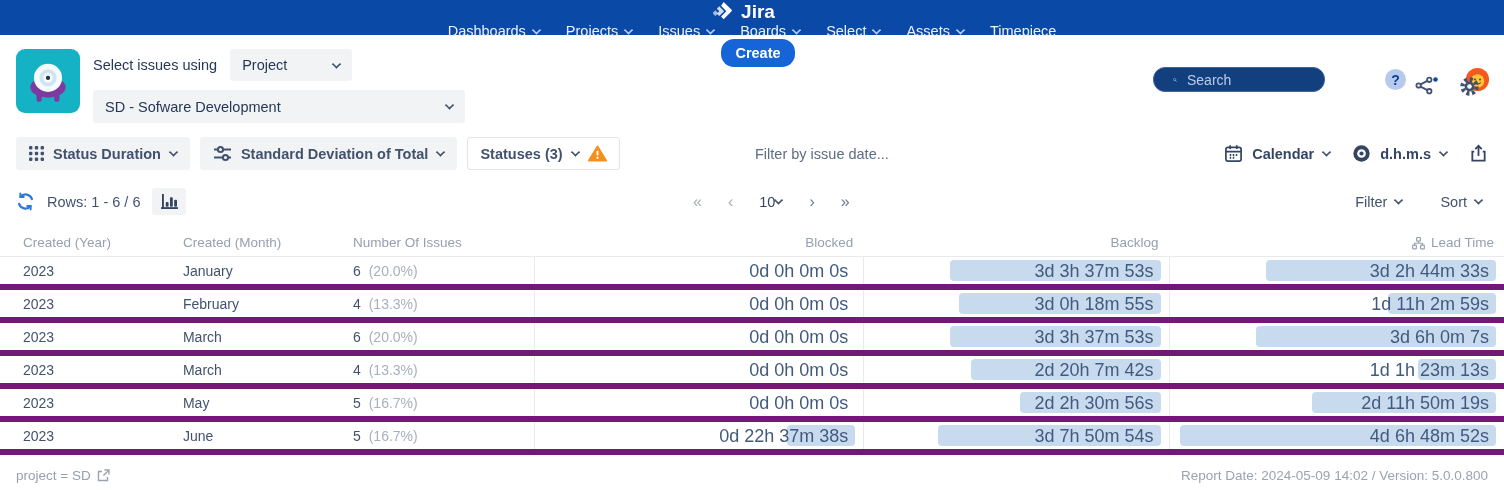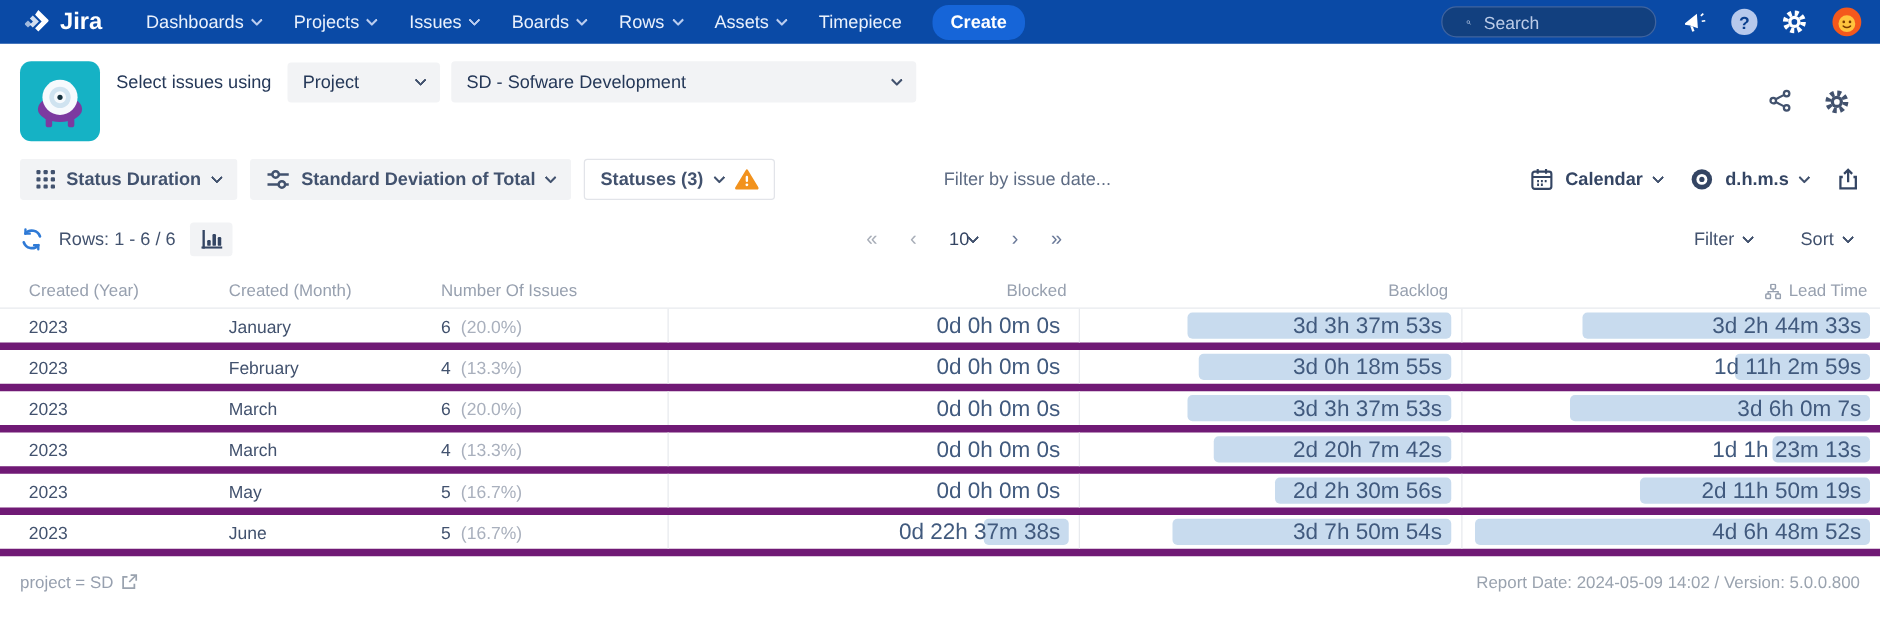--- a/index.html
+++ b/index.html
@@ -1,38 +1,38 @@
 <!DOCTYPE html>
 <html><head>
 <meta charset="utf-8">
 <style>
   html,body{margin:0;padding:0;background:#fff;}
   *{box-sizing:border-box;}
   .app{width:1504px;height:494px;background:#fff;font-family:"Liberation Sans",sans-serif;position:relative;overflow:hidden;}
 
   
-  .topnav{height:35px;background:#0A4AA6;display:flex;align-items:center;padding:0 14px;color:#fff;}
+  .topnav{height:35px;background:#0A4AA6;display:flex;align-items:center;padding:0 14px;color:#fff;flex-direction:column;}
   .brand{display:flex;align-items:center;gap:7px;font-size:19px;font-weight:700;margin:0 22px 0 4px;}
   .nav-menus{display:flex;align-items:center;height:100%;}
   .nav-item{display:flex;align-items:center;gap:7px;padding:0 13px;font-size:14.5px;color:#EAF1FC;cursor:pointer;height:100%;}
   .nav-item .chev{border-color:#B9CCEF;}
   .create-btn{background:#1665D8;border-radius:13px;padding:6px 14px;font-weight:700;font-size:14.5px;margin-left:12px;cursor:pointer;}
   .nav-right{margin-left:auto;display:flex;align-items:center;gap:19px;}
   .search-box{width:172px;height:25px;background:#12407F;border:1.5px solid #40649F;border-radius:12px;display:flex;align-items:center;gap:8px;padding:0 19px;}
   .search-box input{background:transparent;border:0;outline:0;color:#D4E0F3;font-size:14px;width:120px;font-family:"Liberation Sans",sans-serif;}
   .search-box input::placeholder{color:#BCCCE8;}
   .help-circle{width:21px;height:21px;border-radius:50%;background:#B7C9EC;color:#0A3F8E;font-weight:700;font-size:14px;display:flex;align-items:center;justify-content:center;cursor:pointer;}
 
   
   .chev{display:inline-block;width:7px;height:7px;border-right:2px solid #42526E;border-bottom:2px solid #42526E;transform:rotate(45deg) translate(-1px,-1px);border-radius:1px;flex:none;}
 
   
   .header-section{display:flex;align-items:center;padding:14px 16px 10px;gap:13px;}
   .app-icon{width:64px;height:64px;border-radius:9px;background:#15B2C5;flex:none;display:flex;align-items:center;justify-content:center;align-self:flex-start;}
-  .selectors{display:flex;gap:9px;align-self:flex-start;}
+  .selectors{display:flex;flex-direction:column;gap:9px;align-self:flex-start;}
   .sel-row1{display:flex;align-items:center;gap:13px;font-size:14.5px;color:#253858;}
   .select{background:#F2F3F5;border-radius:3px;display:flex;align-items:center;justify-content:space-between;padding:0 12px;height:32px;font-size:14.5px;color:#253858;cursor:pointer;gap:10px;}
   .select.mode{width:122px;}
   .select.project{width:372px;height:33px;}
   .header-actions{margin-left:auto;display:flex;align-items:center;gap:25px;padding-right:8px;color:#42526E;}
   .icon-btn{cursor:pointer;display:flex;align-items:center;}
 
   
   .toolbar{display:flex;align-items:center;padding:4px 16px 0;position:relative;}
   .tb-left{display:flex;gap:10px;}
@@ -102,21 +102,21 @@
         </div>
       <div class="nav-item">
           <span>Issues</span>
           <span class="chev"></span>
         </div>
       <div class="nav-item">
           <span>Boards</span>
           <span class="chev"></span>
         </div>
       <div class="nav-item">
-          <span>Rows</span>
+          <span>Select</span>
           <span class="chev"></span>
         </div>
       <div class="nav-item">
           <span>Assets</span>
           <span class="chev"></span>
         </div>
       <div class="nav-item">
           <span>Timepiece</span>
         </div>
     </div>

